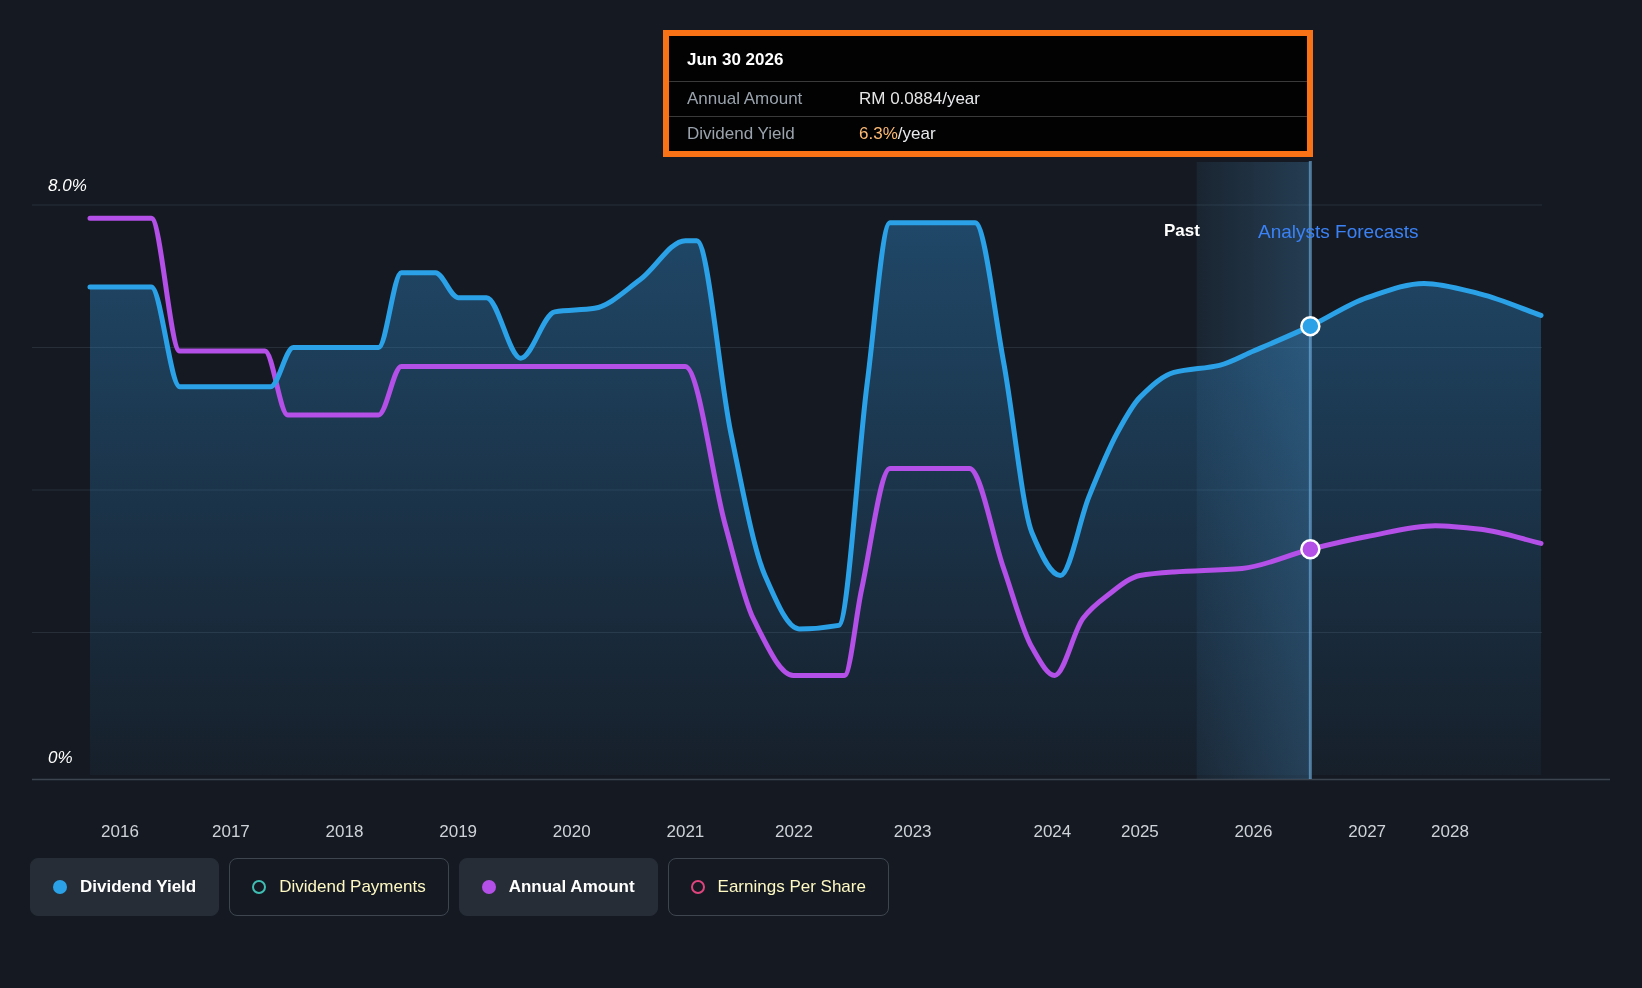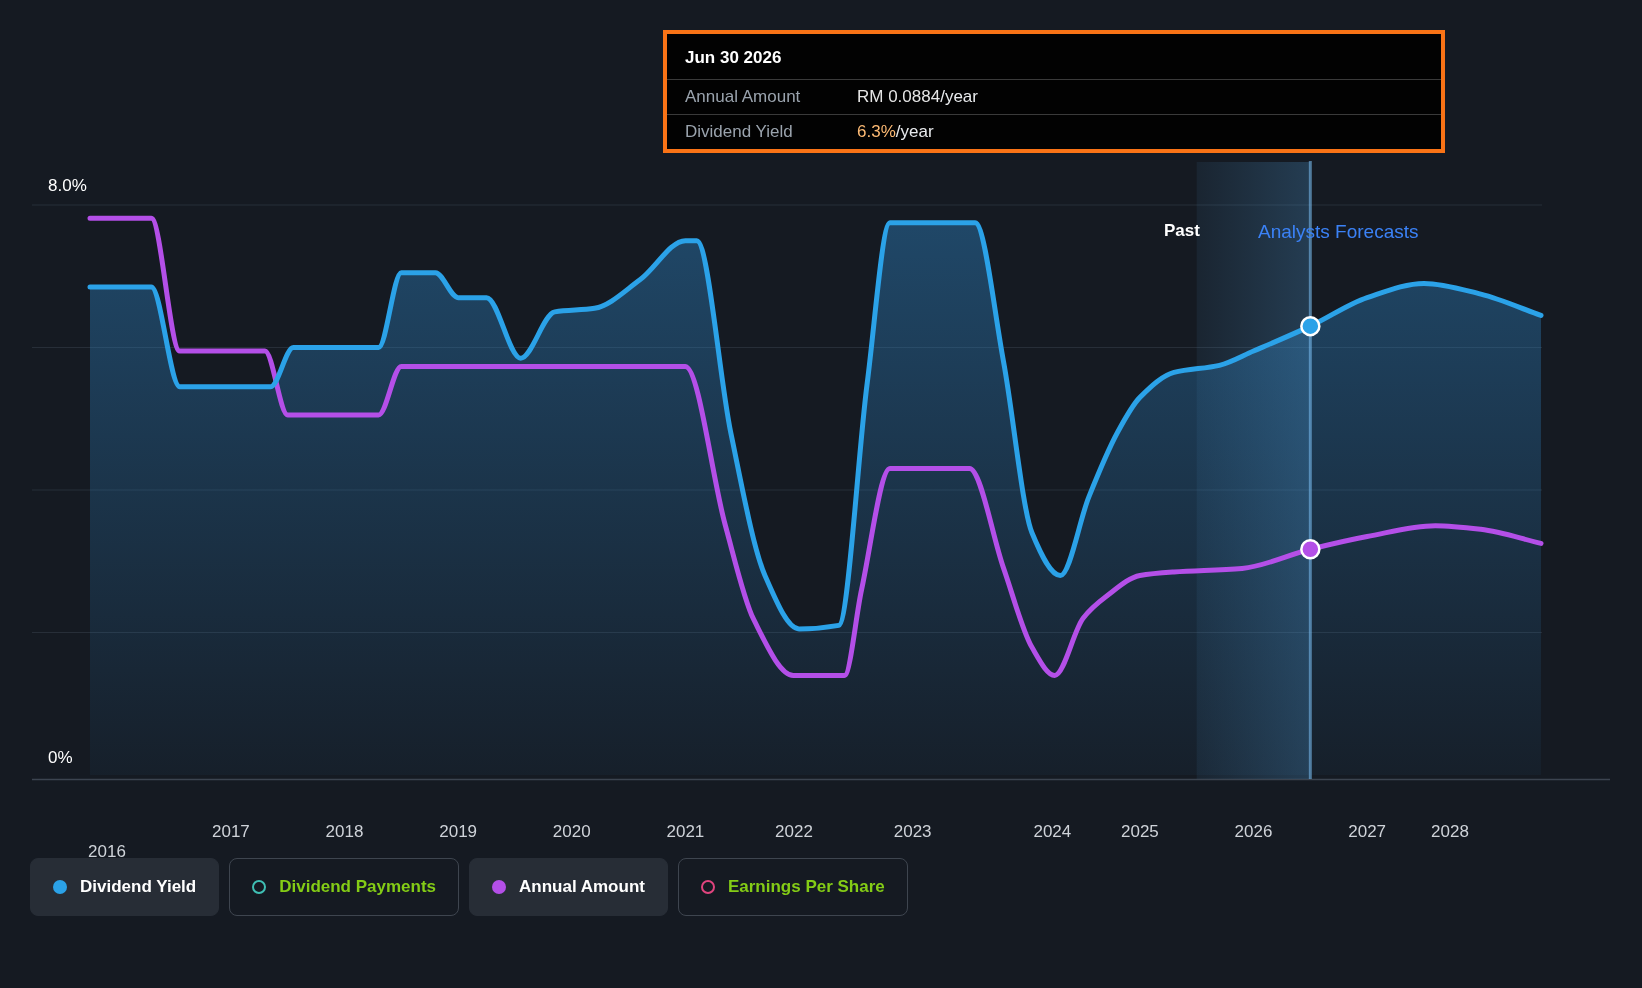--- a/index.html
+++ b/index.html
@@ -2,44 +2,44 @@
 <html><head>
 <meta charset="utf-8">
 <style>
   html,body{margin:0;padding:0;background:#151a22;}
   .stage{position:relative;width:1642px;height:988px;background:#151a22;overflow:hidden;
          font-family:"Liberation Sans",sans-serif;}
   svg{position:absolute;left:0;top:0;}
   .gridline{stroke:#272e38;stroke-width:1;}
   .baseline{stroke:#3c4450;stroke-width:1.5;}
 
-  .ylabel{position:absolute;color:#ffffff;font-size:17px;}
+  .ylabel{position:absolute;color:#ffffff;font-size:17px;font-style:italic;}
   .ylabel.top{left:48px;top:176px;}
   .ylabel.bottom{left:48px;top:748px;}
 
   .past-label{position:absolute;left:1164px;top:221px;color:#ffffff;font-size:17px;font-weight:600;}
   .forecast-label{position:absolute;left:1238px;top:221px;color:#3b82f6;font-size:19px;margin-left:20px;}
 
   .xtick{position:absolute;top:822px;width:90px;text-align:center;color:#cfd3d9;font-size:17px;}
 
-  .tooltip{position:absolute;left:663px;top:30px;width:782px;background:#020202;
-           border:4px solid #f97316;box-sizing:border-box;}
+  .tooltip{position:absolute;left:663px;top:30px;width:650px;background:#020202;
+           border:6px solid #f97316;box-sizing:border-box;}
   .tt-title{padding:14px 18px 11px;color:#ffffff;font-weight:700;font-size:17px;
             border-bottom:1px solid #3a3a3a;}
   .tt-row{display:flex;align-items:center;padding:7px 18px;font-size:17px;}
   .tt-row:not(:last-child){border-bottom:1px solid #3a3a3a;}
   .tt-label{width:172px;color:#9aa3ad;}
   .tt-suffix{color:#e8eaed;}
 
   .legend{position:absolute;left:30px;top:858px;display:flex;gap:10px;}
   .legend-btn{height:58px;display:flex;align-items:center;gap:13px;padding:0 22px;
               border-radius:8px;font-size:17px;cursor:pointer;
               font-family:"Liberation Sans",sans-serif;}
   .legend-btn.active{background:#272d36;border:1px solid #272d36;color:#ffffff;font-weight:700;}
-  .legend-btn.inactive{background:transparent;border:1px solid #3e454f;color:#84cc16;font-weight:700;}
+  .legend-btn.inactive{background:transparent;border:1px solid #3e454f;color:#fef9c3;font-weight:400;}
   .dot{width:14px;height:14px;border-radius:50%;flex:none;box-sizing:border-box;}
 </style>
 </head>
 <body>
 
 <div class="stage">
 
   <svg id="chart-svg" width="1642" height="988">
     <defs>
       <linearGradient id="areaGrad" x1="0" y1="0" x2="0" y2="1">
@@ -67,21 +67,21 @@
     <circle id="yield-marker" stroke="#ffffff" stroke-width="2.5" cx="1310.3398590446386" cy="326.125" r="9" fill="#2ba2e8"></circle>
   </svg>
 
   <div class="ylabel top">8.0%</div>
   <div class="ylabel bottom">0%</div>
 
   <div class="past-label">Past</div>
   <div class="forecast-label">Analysts Forecasts</div>
 
   <div id="xticks">
-      <div class="xtick" style="left: 62px; margin-top: 20px;">2016</div>
+      <div class="xtick" style="left: 75px;">2016</div>
       <div class="xtick" style="left: 185.896px;">2017</div>
       <div class="xtick" style="left: 299.522px;">2018</div>
       <div class="xtick" style="left: 413.147px;">2019</div>
       <div class="xtick" style="left: 526.773px;">2020</div>
       <div class="xtick" style="left: 640.399px;">2021</div>
       <div class="xtick" style="left: 749px;">2022</div>
       <div class="xtick" style="left: 867.65px;">2023</div>
       <div class="xtick" style="left: 981.276px; text-align: right;">2024</div>
       <div class="xtick" style="left: 1094.9px;">2025</div>
       <div class="xtick" style="left: 1208.53px;">2026</div>

